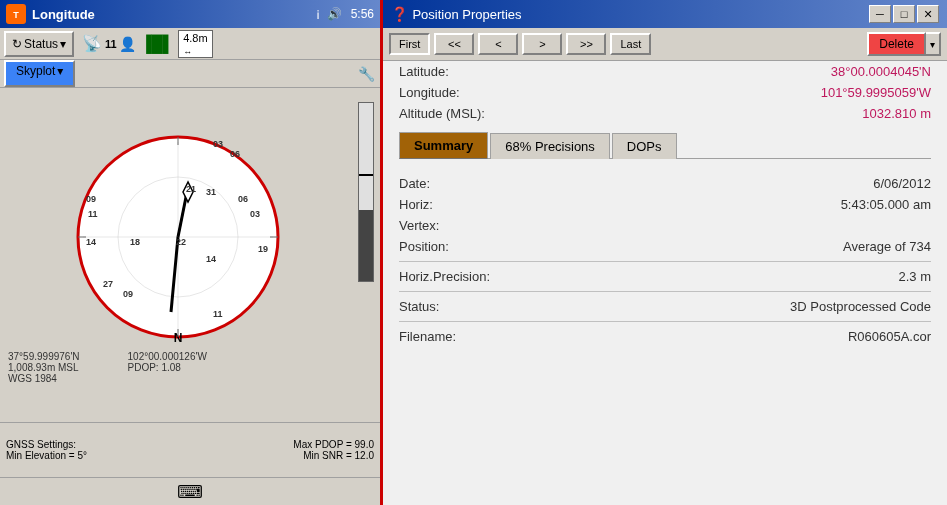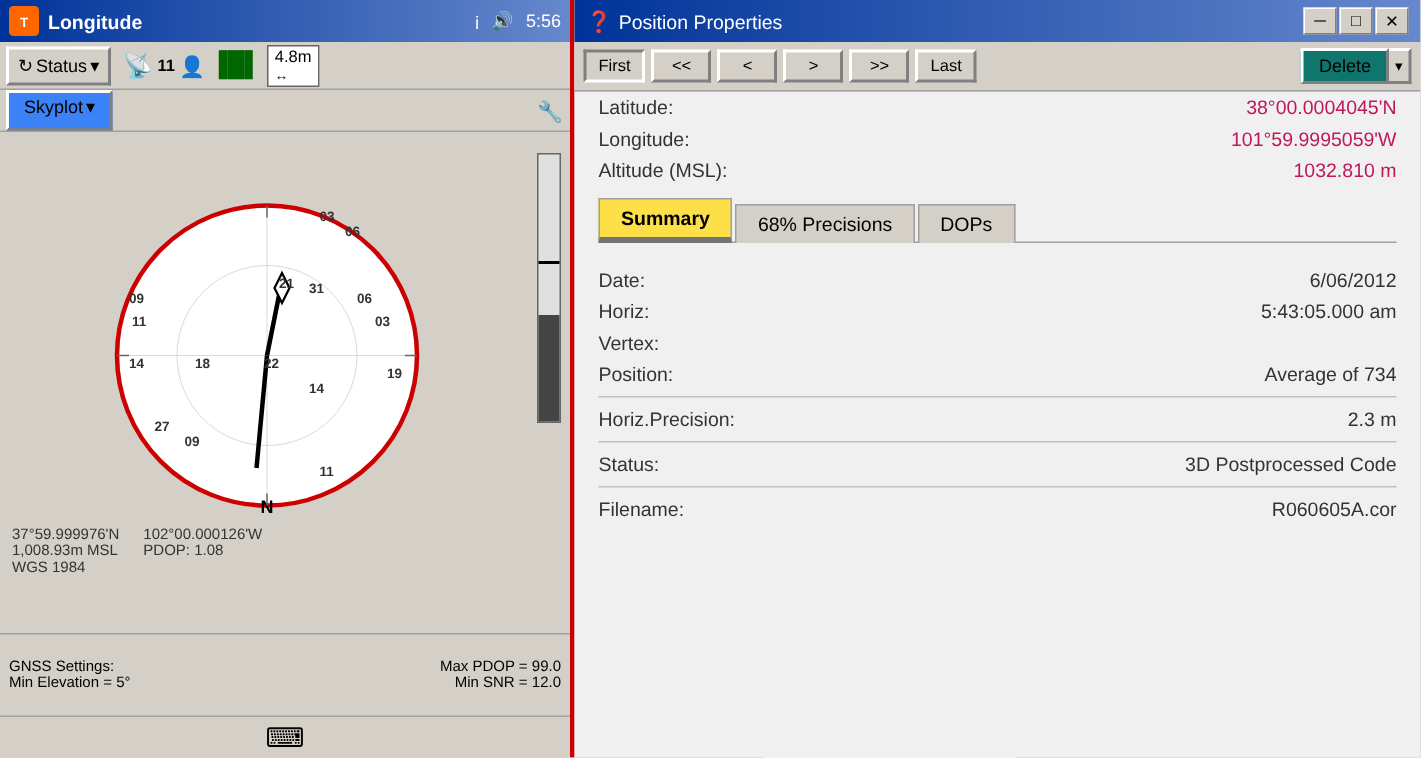--- a/index.html
+++ b/index.html
@@ -149,21 +149,21 @@
       margin-top: 4px;
       font-size: 10px;
       color: #333;
       text-align: left;
       width: 100%;
       padding: 0 4px;
     }
 
     .position-info .coords {
       display: flex;
-      gap: 16px;
+      gap: 48px;
     }
 
     .bottom-info {
       background: #d4d0c8;
       padding: 16px 6px;
       font-size: 10px;
       border-top: 1px solid #a0a0a0;
     }
 
     .bottom-info-row {
@@ -248,21 +248,21 @@
     .nav-btn.active {
       border-color: #808080 #ffffff #ffffff #808080;
     }
 
     .delete-btn-container {
       display: flex;
       margin-left: auto;
     }
 
     .delete-btn {
-      background: #0f766e;
+      background: #ef4444;
       border: 2px solid;
       border-color: #ffffff #808080 #808080 #ffffff;
       padding: 3px 10px;
       font-size: 12px;
       cursor: pointer;
     }
 
     .delete-dropdown {
       background: #d4d0c8;
       border: 2px solid;
@@ -307,22 +307,22 @@
       font-size: 13px;
       border: 1px solid #a0a0a0;
       border-bottom: none;
       background: #d4d0c8;
       cursor: pointer;
       margin-right: 2px;
       margin-bottom: -1px;
     }
 
     .tab.active {
-      background: #fde047;
-      border-bottom: 4px solid #737373;
+      background: #a16207;
+      border-bottom: 1px solid #737373;
       font-weight: bold;
     }
 
     .tab-content {
       padding: 6px 0;
     }
 
     .sub-prop-row {
       display: flex;
       justify-content: space-between;

